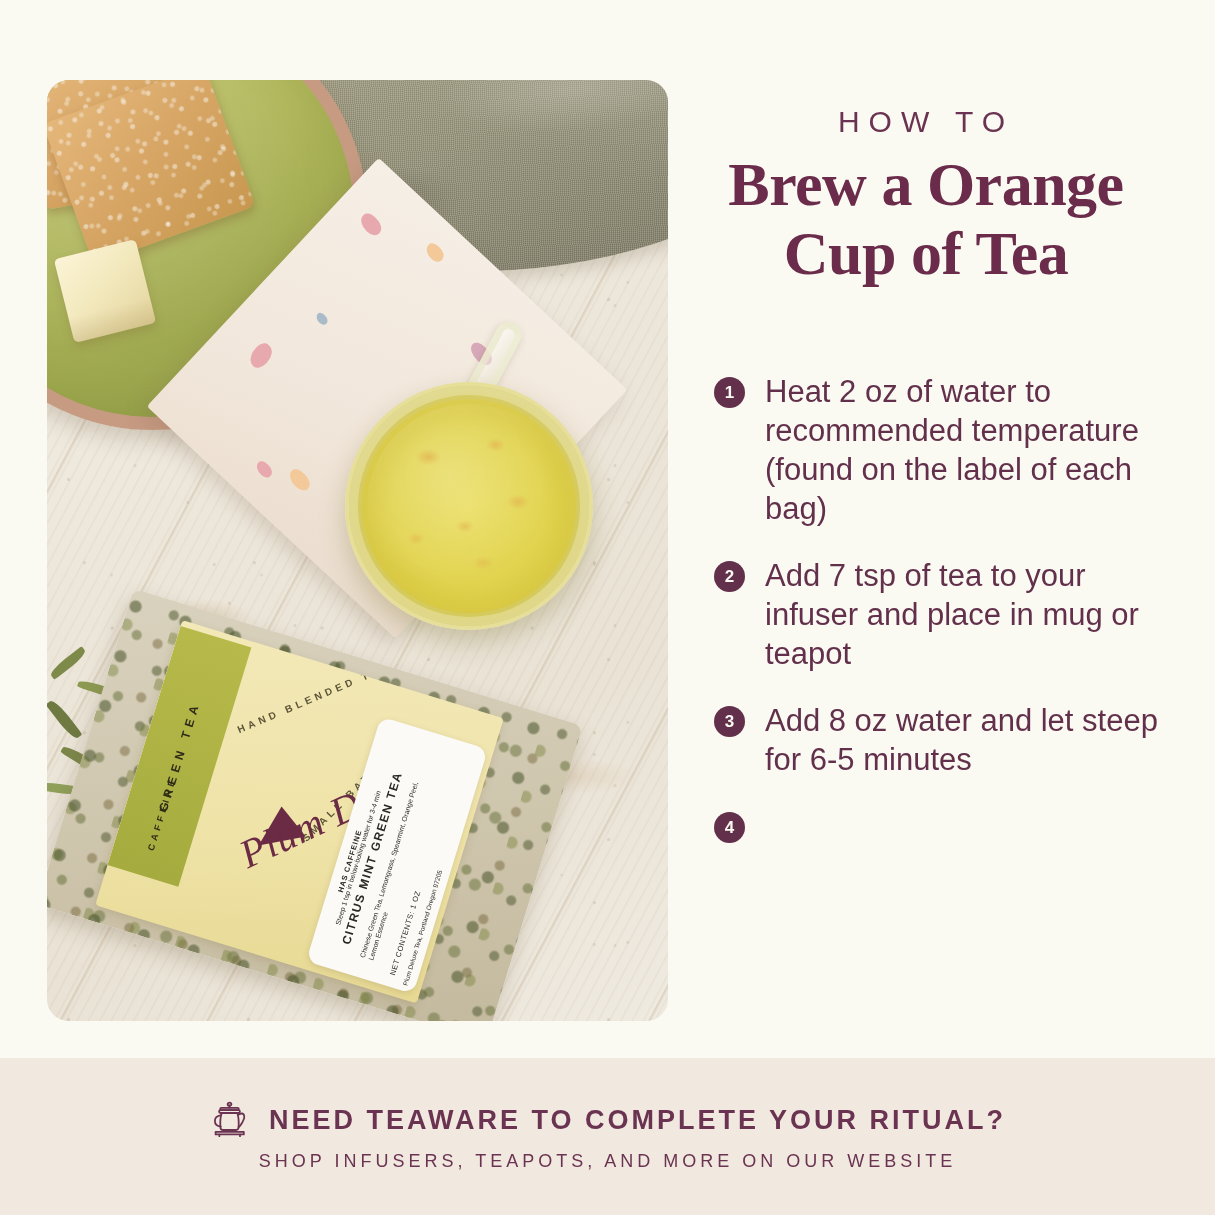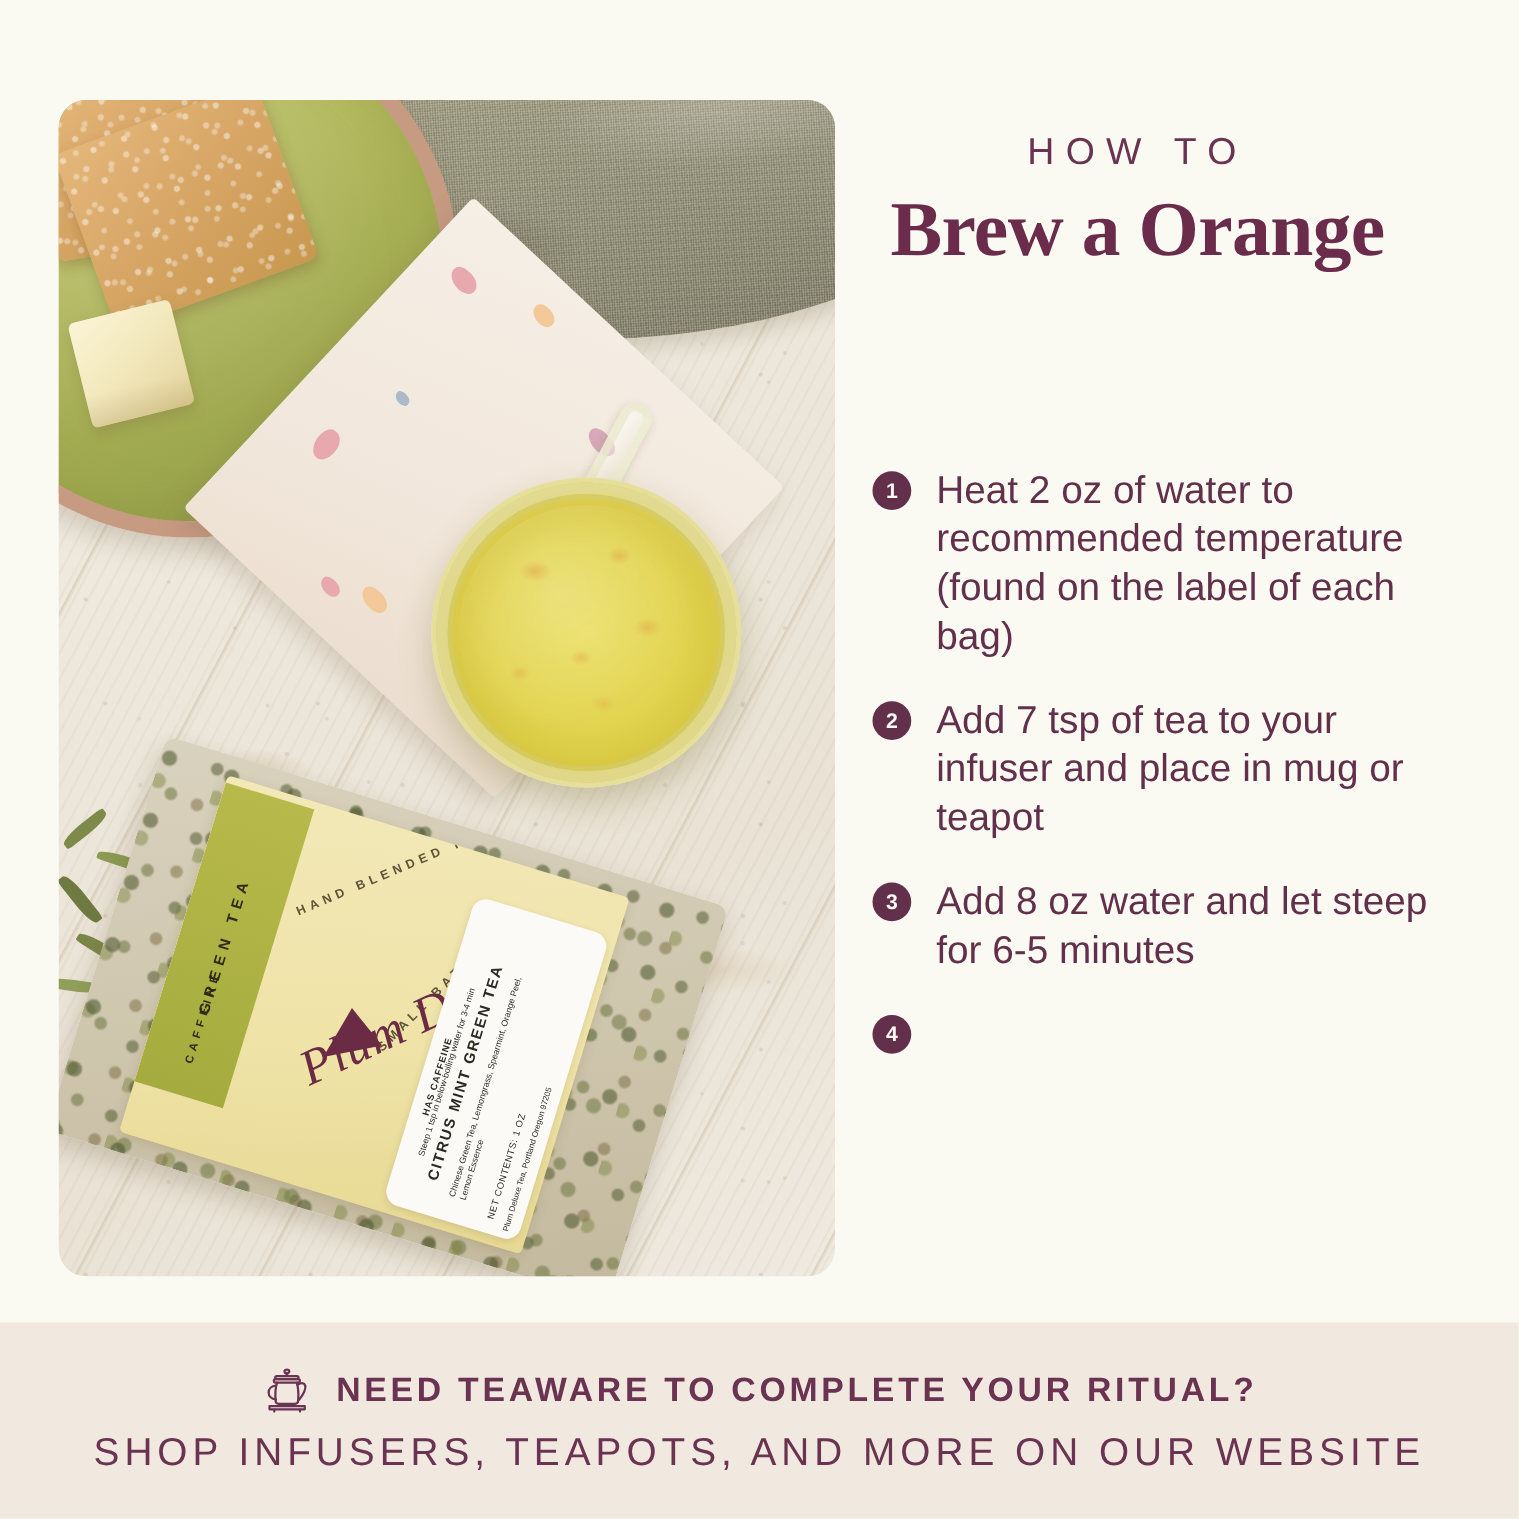--- a/index.html
+++ b/index.html
@@ -324,21 +324,21 @@
     width: 160px; height: 170px;
   }
   .leaf {
     position: absolute;
     border-radius: 50% 12% 50% 12%;
   }
 
   
   .content {
     position: absolute;
-    left: 680px; top: 0;
+    left: 696px; top: 0;
     width: 500px; height: 1050px;
   }
 
   .kicker {
     position: absolute;
     left: 0; top: 105px;
     width: 460px;
     text-align: center;
     font-size: 30px;
     font-weight: 300;
@@ -413,21 +413,21 @@
   .teapot-icon { display: block; }
   .footer-line1 {
     font-size: 27px;
     font-weight: 700;
     letter-spacing: 3.0px;
     color: #6B3352;
     white-space: nowrap;
     text-align: center;
   }
   .footer-line2 {
-    font-size: 31px;
+    font-size: 18px;
     font-weight: 300;
     letter-spacing: 4.0px;
     color: #6B3352;
     white-space: nowrap;
   }
 </style>
 </head>
 <body>
 
 <div class="photo-panel">
@@ -495,20 +495,21 @@
       </div>
     </div>
   </div>
 </div>
 
 <div class="content">
   <div class="kicker">HOW TO</div>
 
   <h1 class="headline">
     <span>Brew a Orange</span><br>
+    <span>Cup of Tea</span>
   </h1>
 
   <ol class="steps">
     <li class="step">
       <span class="step-badge">1</span>
       <span class="step-text">Heat 2 oz of water to recommended temperature (found on the label of each bag)</span>
     </li>
     <li class="step">
       <span class="step-badge">2</span>
       <span class="step-text">Add 7 tsp of tea to your infuser and place in mug or teapot</span>

